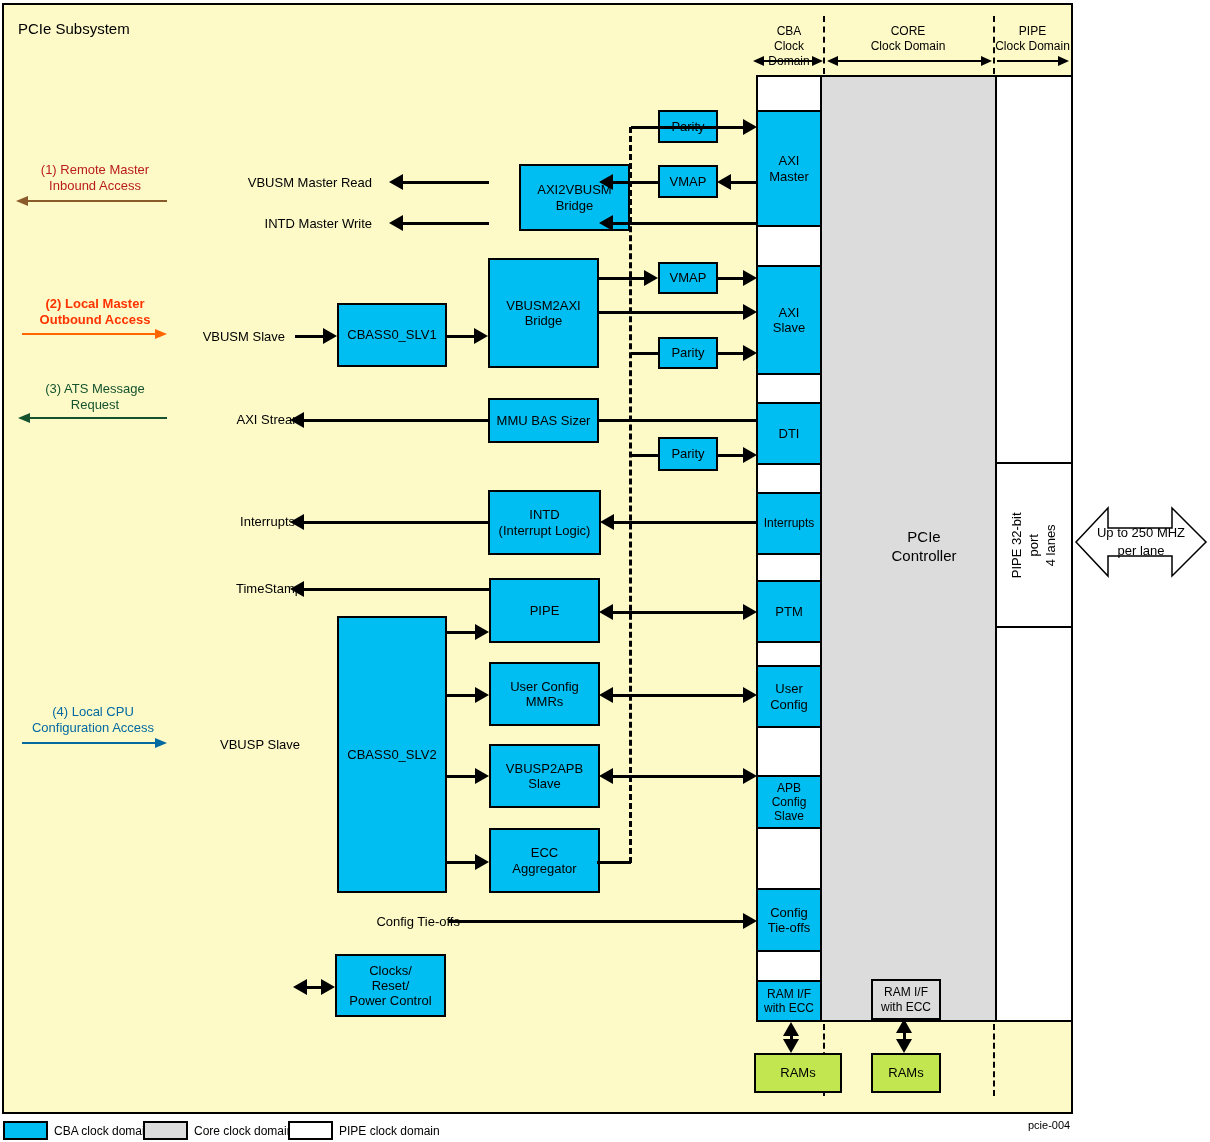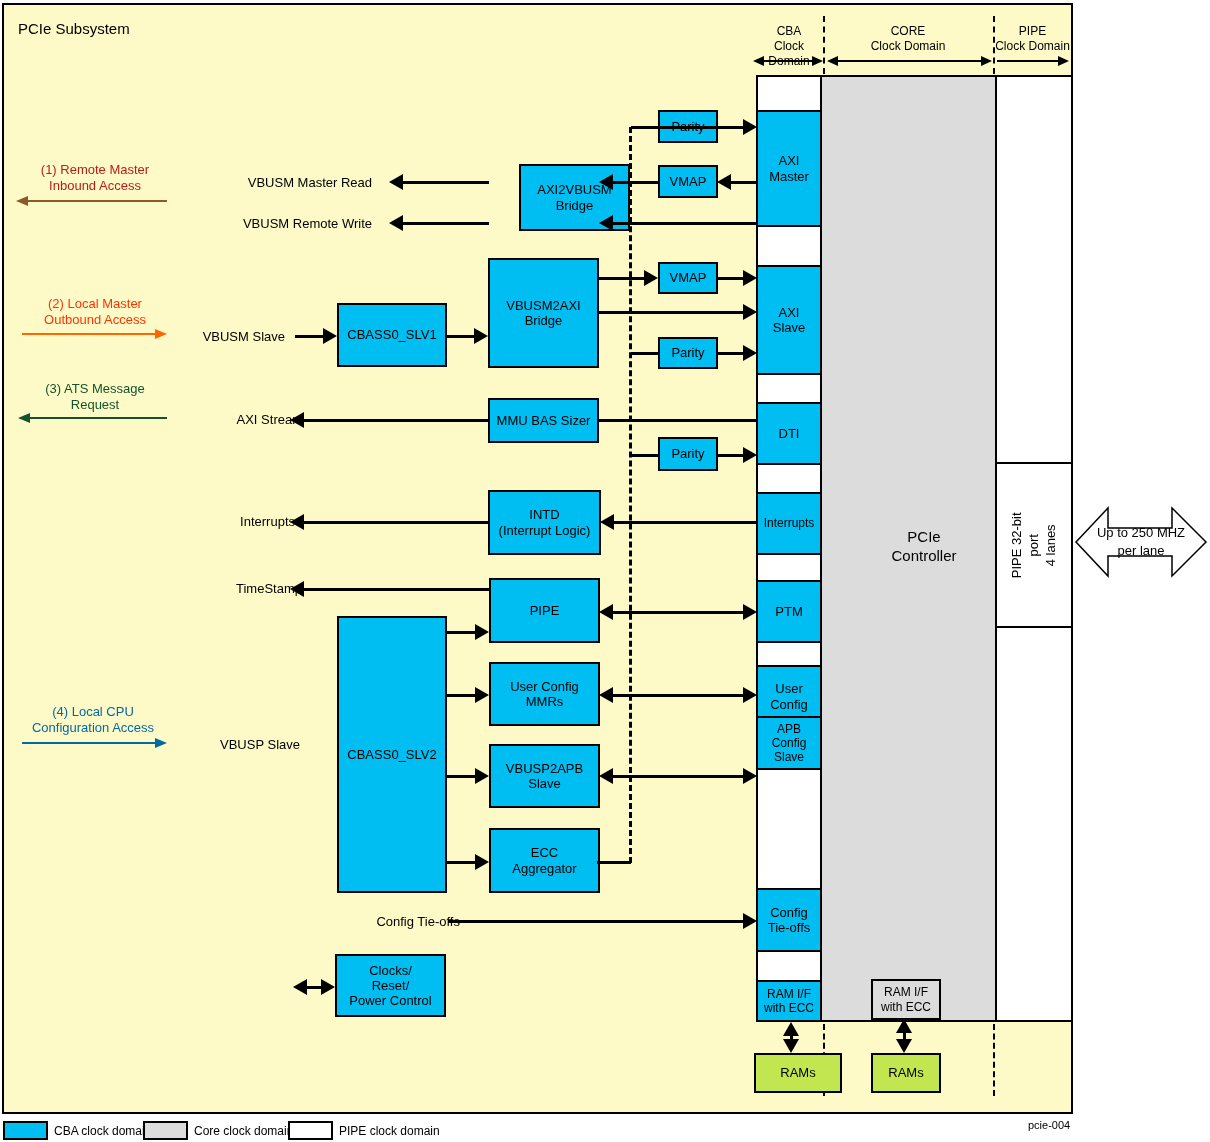--- a/index.html
+++ b/index.html
@@ -91,21 +91,21 @@
 
   <div class="blk" style="left:756px; top:110px; width:66px; height:117px;">AXI
 Master</div>
   <div class="blk" style="left:756px; top:265px; width:66px; height:110px;">AXI
 Slave</div>
   <div class="blk" style="left:756px; top:402px; width:66px; height:63px;">DTI</div>
   <div class="blk" style="left:756px; top:492px; width:66px; height:63px; font-size:12px;">Interrupts</div>
   <div class="blk" style="left:756px; top:580px; width:66px; height:63px;">PTM</div>
   <div class="blk" style="left:756px; top:665px; width:66px; height:63px;">User
 Config</div>
-  <div class="blk" style="left:756px; top:716px; width:66px; height:54px; font-size:12px;">APB
+  <div class="blk" style="left:756px; top:775px; width:66px; height:54px; font-size:12px;">APB
 Config
 Slave</div>
   <div class="blk" style="left:756px; top:888px; width:66px; height:64px;">Config
 Tie-offs</div>
   <div class="blk" style="left:756px; top:980px; width:66px; height:42px; font-size:12px;">RAM I/F
 with ECC</div>
 
   <div class="blk grey" style="left:871px; top:979px; width:70px; height:41px; font-size:12px;">RAM I/F
 with ECC</div>
   <div class="blk green" style="left:754px; top:1053px; width:88px; height:40px;">RAMs</div>
@@ -130,36 +130,36 @@
 MMRs</div>
   <div class="blk" style="left:489px; top:744px; width:111px; height:64px;">VBUSP2APB
 Slave</div>
   <div class="blk" style="left:489px; top:828px; width:111px; height:65px;">ECC
 Aggregator</div>
   <div class="blk" style="left:335px; top:954px; width:111px; height:63px;">Clocks/
 Reset/
 Power Control</div>
 
   <div class="lbl rgt" style="left:180px; top:175px; width:192px;">VBUSM Master Read</div>
-  <div class="lbl rgt" style="left:180px; top:216px; width:192px;">VBUSM Remote Write</div>
+  <div class="lbl rgt" style="left:180px; top:216px; width:192px;">INTD Master Write</div>
   <div class="lbl rgt" style="left:185px; top:329px; width:100px;">VBUSM Slave</div>
   <div class="lbl rgt" style="left:203px; top:412px; width:100px;">AXI Stream</div>
   <div class="lbl rgt" style="left:195px; top:514px; width:100px;">Interrupts</div>
   <div class="lbl rgt" style="left:202px; top:581px; width:100px;">TimeStamp</div>
   <div class="lbl rgt" style="left:195px; top:737px; width:105px;">VBUSP Slave</div>
   <div class="lbl rgt" style="left:355px; top:914px; width:105px;">Config Tie-offs</div>
 
   <div>
     <div class="lbl ctr pre" style="left:20px; top:162px; width:150px; color:#b91c1c;">(1) Remote Master
 Inbound Access</div>
     <div class="chl c-brown" style="left:24px; top:200px; width:143px;"></div>
     <div class="cah l c-brown" style="left:16px; top:196px;"></div>
   </div>
   <div>
-    <div class="lbl ctr pre c-red" style="left:20px; top:296px; width:150px;">(2) Local Master
+    <div class="lbl ctr pre c-red" style="left:20px; top:296px; width:150px;font-weight:bold;">(2) Local Master
 Outbound Access</div>
     <div class="chl c-orange" style="left:22px; top:333px; width:133px;"></div>
     <div class="cah r c-orange" style="left:155px; top:329px;"></div>
   </div>
   <div>
     <div class="lbl ctr pre c-green" style="left:20px; top:381px; width:150px;">(3) ATS Message
 Request</div>
     <div class="chl c-green" style="left:30px; top:417px; width:137px;"></div>
     <div class="cah l c-green" style="left:18px; top:413px;"></div>
   </div>

